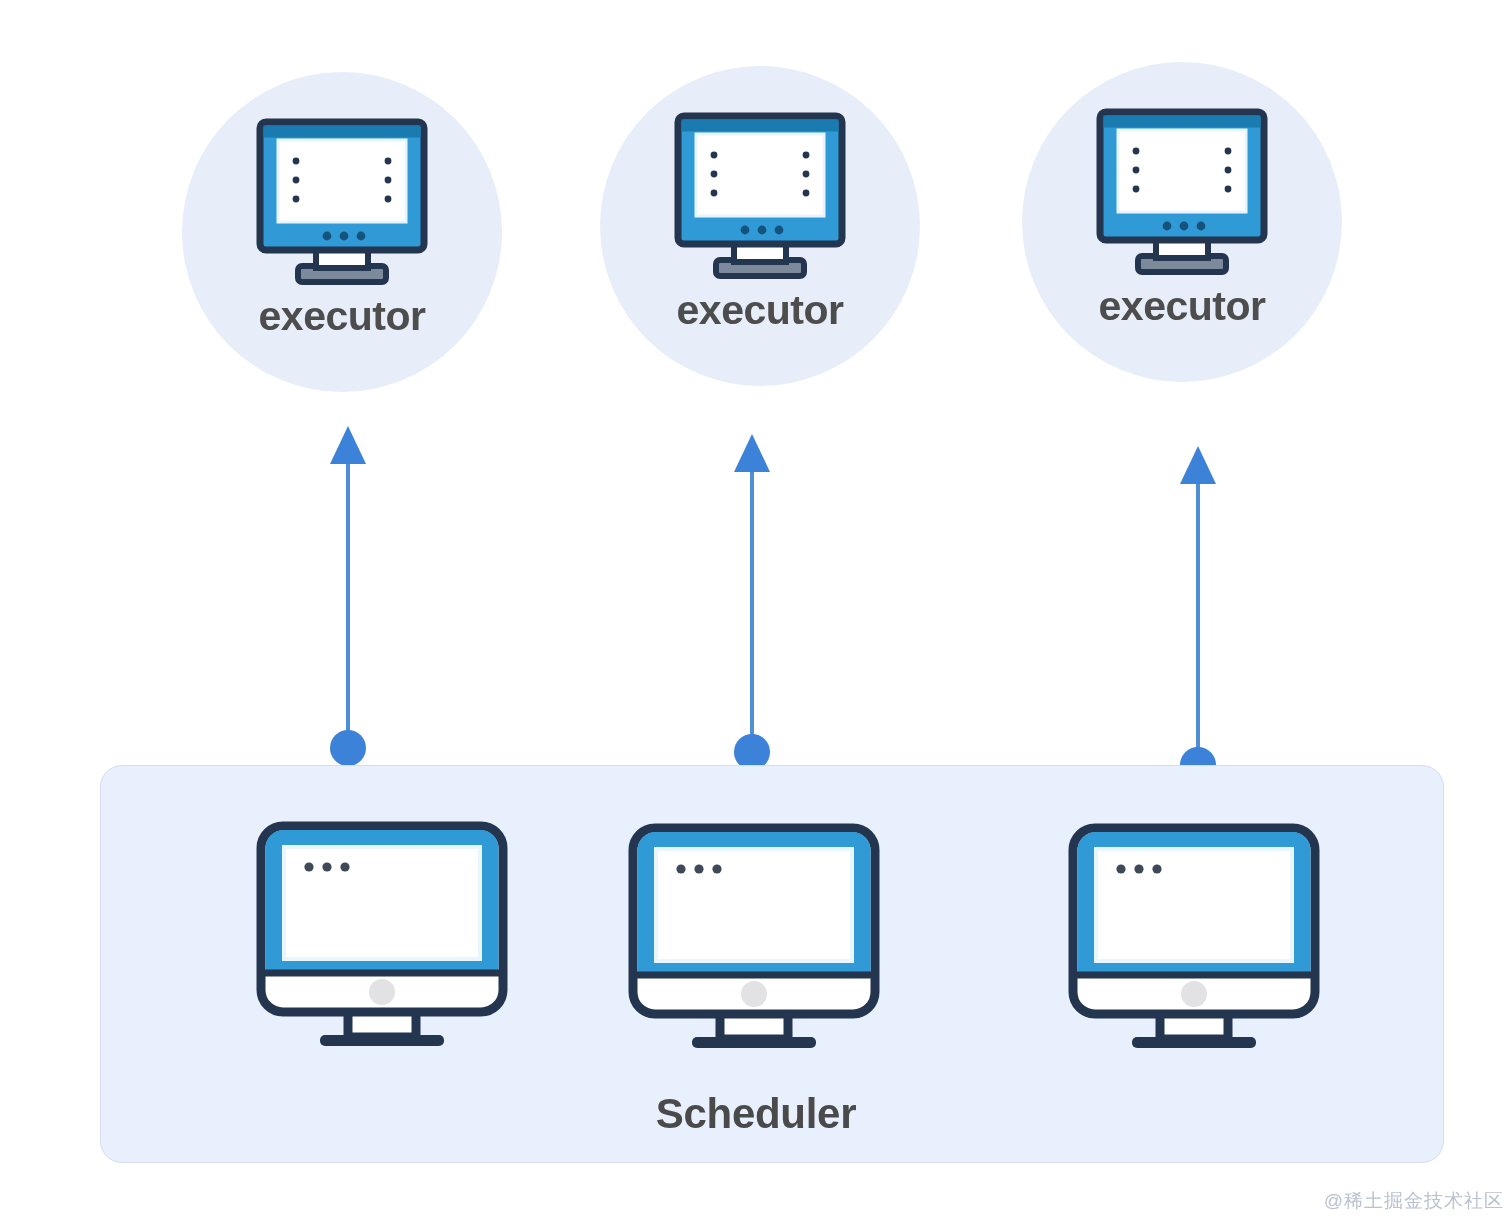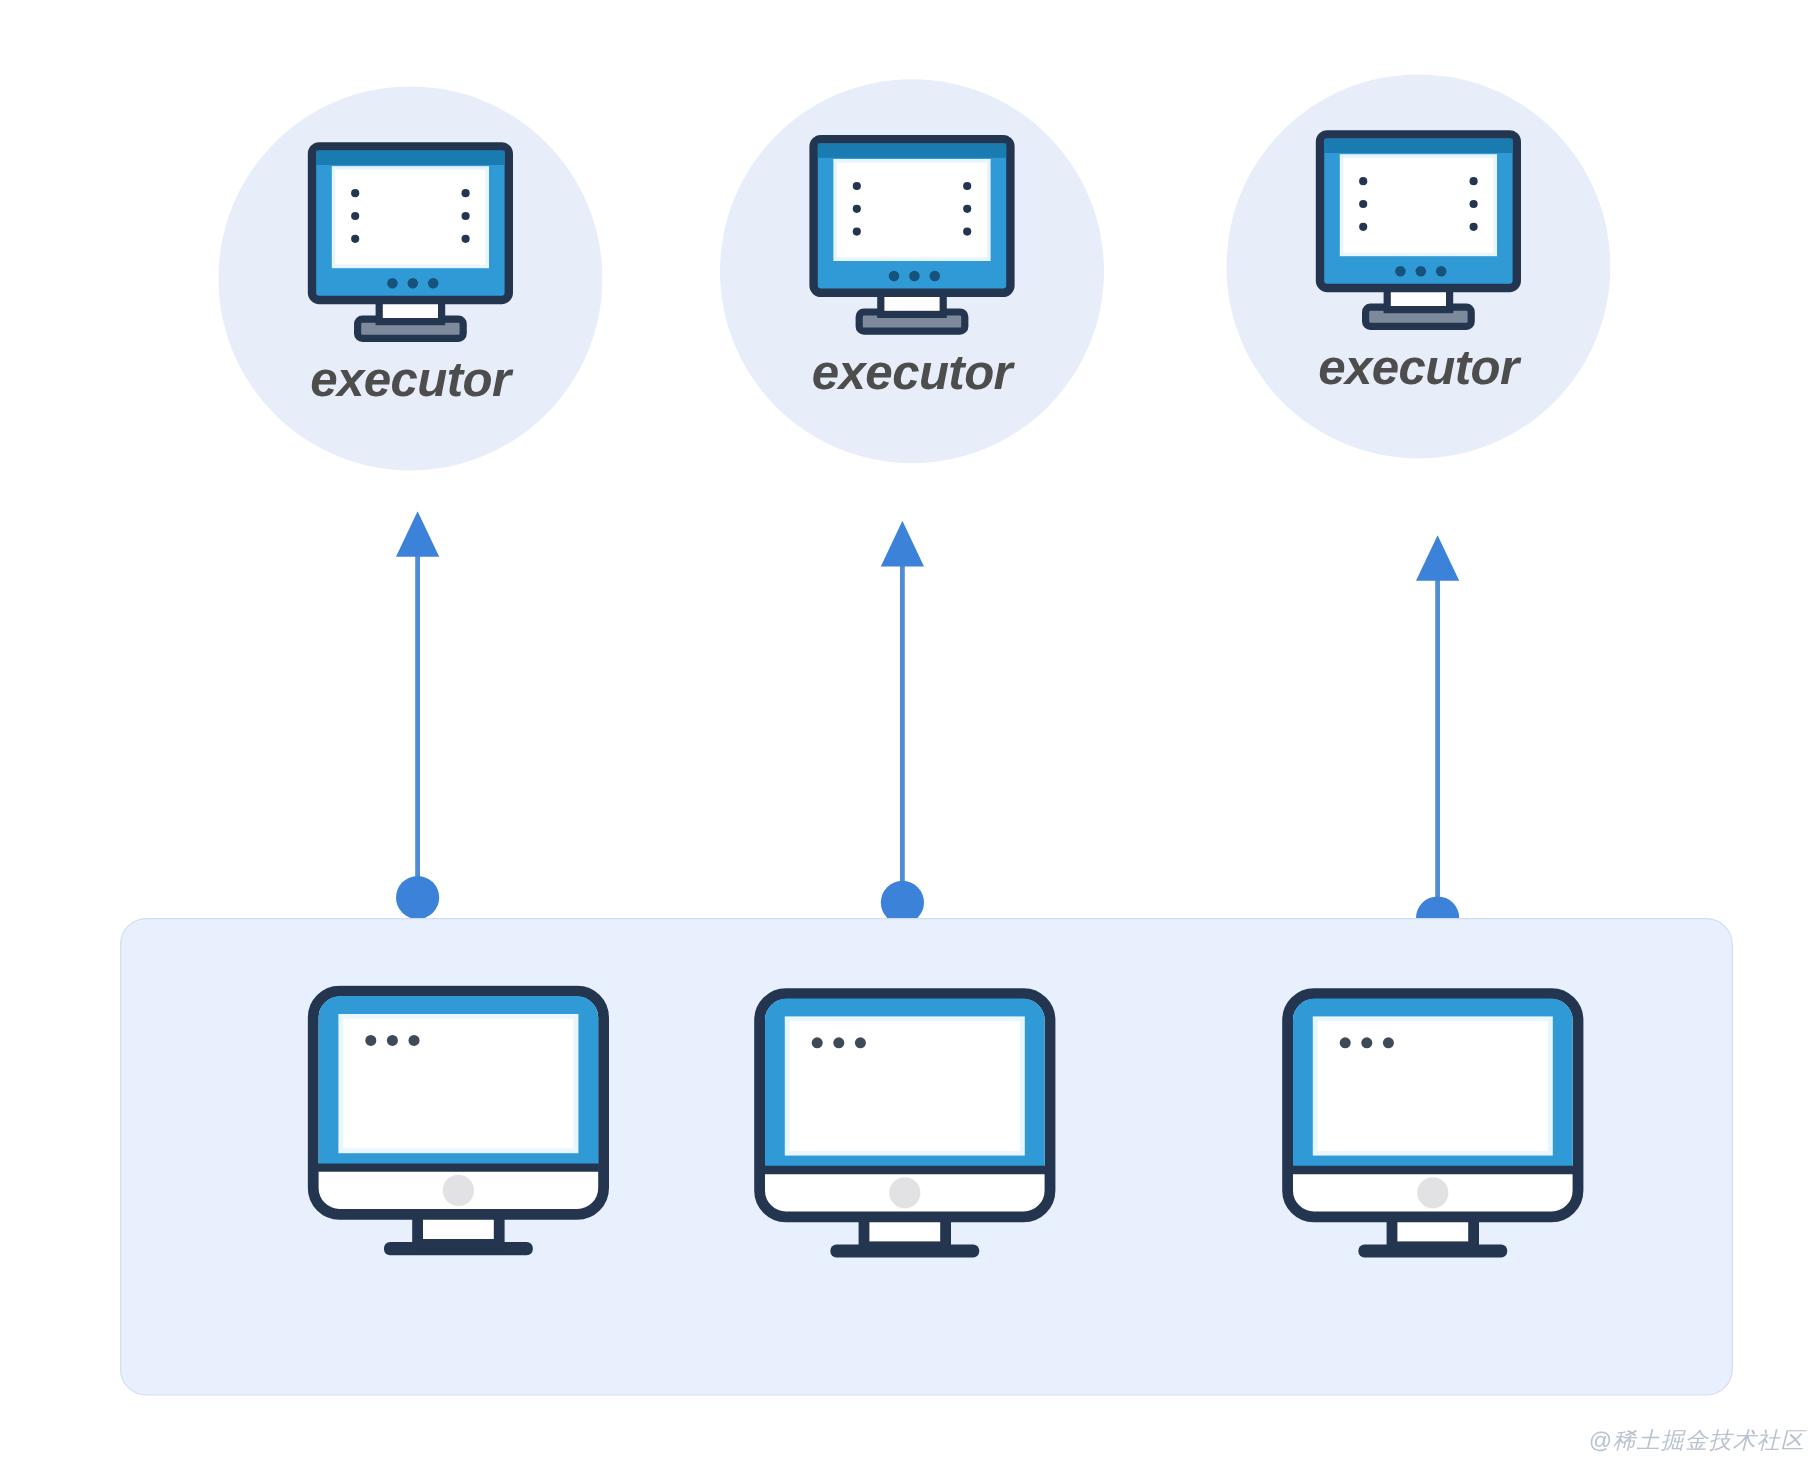--- a/index.html
+++ b/index.html
@@ -11,21 +11,20 @@
     width: 1512px;
     height: 1228px;
     font-family: "Liberation Sans", sans-serif;
     overflow: hidden;
   }
   #stage {
     position: relative;
     width: 1512px;
     height: 1228px;
     background: #ffffff;
-    font-style: italic;
   }
 
   
   .executor-node {
     position: absolute;
     width: 320px;
     height: 320px;
     border-radius: 50%;
     background: #e7eef9;
     display: flex;
@@ -252,16 +251,17 @@
         <circle cx="53" cy="46" r="4.6" fill="#3f4a58"></circle>
         <circle cx="71" cy="46" r="4.6" fill="#3f4a58"></circle>
         <circle cx="89" cy="46" r="4.6" fill="#3f4a58"></circle>
         <line x1="9" y1="152" x2="243" y2="152" stroke="#24354f" stroke-width="7"></line>
         <circle cx="126" cy="171" r="13" fill="#e2e2e4"></circle>
       </svg>
     </div>
 
   </div>
 
+  <div id="scheduler-label">Scheduler</div>
 
   <div id="watermark">@稀土掘金技术社区</div>
 
 </div>
 
 </body></html>

